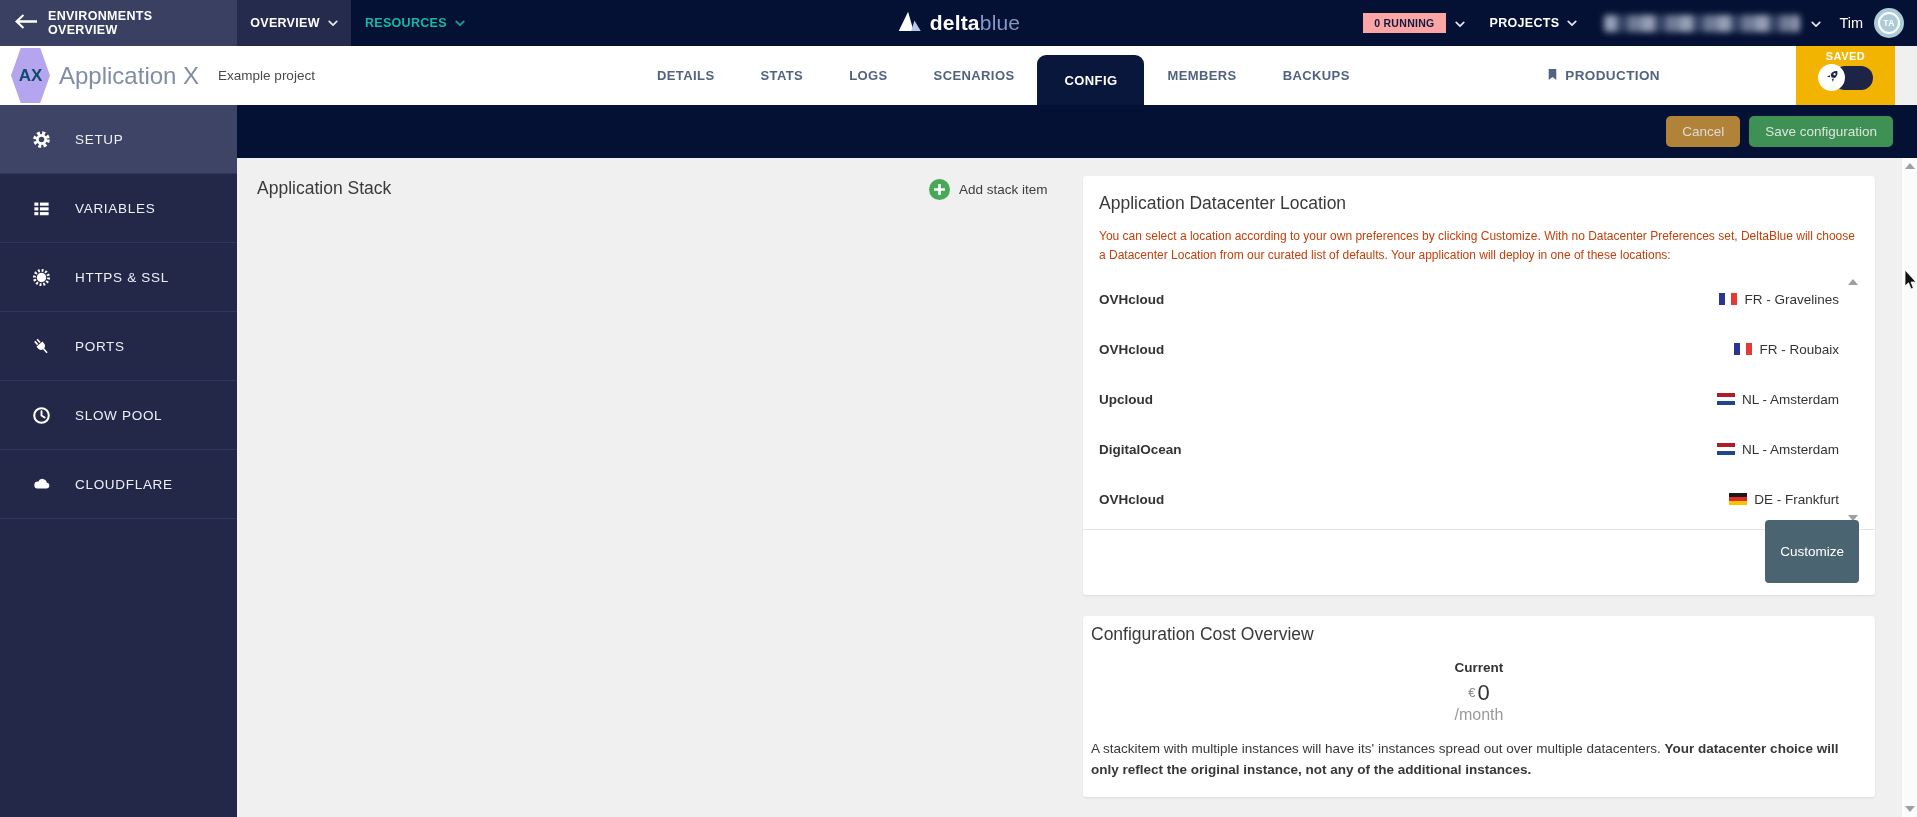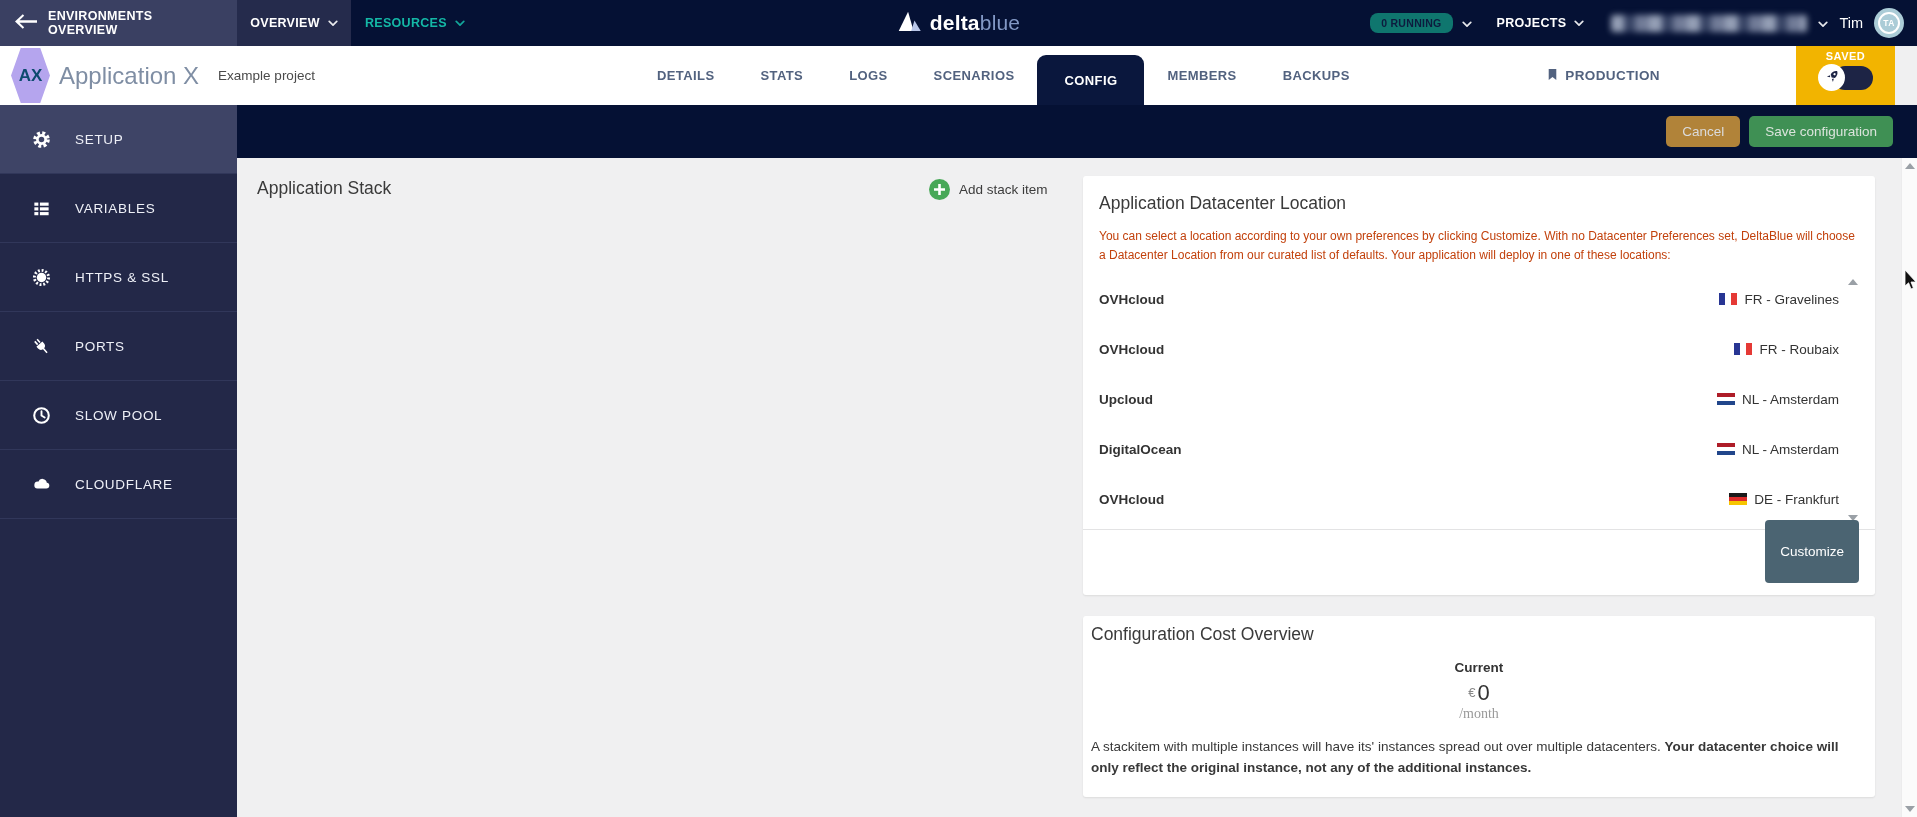--- a/index.html
+++ b/index.html
@@ -12,26 +12,26 @@
   .env-btn { width:237px; height:100%; background:#3a4062; display:flex; align-items:center; gap:11px; padding:0 15px; font-size:12.5px; font-weight:700; letter-spacing:.3px; cursor:pointer; }
   .ov-btn { width:114px; height:100%; background:#252b4c; display:flex; align-items:center; justify-content:center; gap:8px; font-size:12.5px; font-weight:700; letter-spacing:.3px; cursor:pointer; }
   .res-btn { margin-left:14px; display:flex; align-items:center; gap:8px; font-size:12.5px; font-weight:700; letter-spacing:.3px; color:#14b8a6; cursor:pointer; }
   .chev { display:inline-block; opacity:.9; }
   .brand { position:absolute; left:50%; transform:translateX(-50%); display:flex; align-items:center; gap:8px; }
   .brand-text { font-size:21px; letter-spacing:.2px; }
   .brand-delta { font-weight:700; color:#ffffff; }
   .brand-blue { font-weight:400; color:#8298c5; }
   .topnav-right { margin-left:auto; display:flex; align-items:center; gap:11px; padding-right:13px; }
   .running-group { display:flex; align-items:center; gap:9px; cursor:pointer; }
-  .pill { background:#0f766e; color:#0d1b3e; font-size:10.5px; font-weight:700; letter-spacing:.3px; padding:4px 11px; border-radius:8px; }
+  .pill { background:#fca5a5; color:#0d1b3e; font-size:10.5px; font-weight:700; letter-spacing:.3px; padding:4px 11px; border-radius:0; }
   .projects-group { display:flex; align-items:center; gap:8px; font-size:12.5px; font-weight:700; letter-spacing:.3px; cursor:pointer; margin-left:14px; }
   .redacted { width:196px; height:17px; margin-left:16px; border-radius:3px;
     background:repeating-linear-gradient(90deg, rgba(175,185,205,.85) 0 13px, rgba(95,108,140,.55) 13px 24px, rgba(150,160,185,.75) 24px 38px);
     filter:blur(3px); cursor:pointer; }
-  .user-name { font-size:14.5px; color:#fff; margin-left:0; }
+  .user-name { font-size:14.5px; color:#fff; margin-left:7px; }
   .avatar { width:30px; height:30px; border-radius:50%; background:#abccd7; display:flex; align-items:center; justify-content:center; cursor:pointer; }
   .avatar-inner { width:22px; height:22px; border-radius:50%; background:#abccd7; border:2px solid #fff; display:flex; align-items:center; justify-content:center; font-size:8.5px; font-weight:700; color:#fff; letter-spacing:.3px; }
 
   
   .appbar { position:absolute; top:46px; left:0; width:1796px; height:59px; background:#ffffff; display:flex; align-items:center; z-index:20; }
   .hex { width:39px; height:55px; margin-left:11px; background:#b5a5ee; clip-path:polygon(25% 0,75% 0,100% 50%,75% 100%,25% 100%,0 50%); display:flex; align-items:center; justify-content:center; font-size:17px; font-weight:700; color:#0c4a6e; flex:0 0 auto; }
   .app-name { font-size:24px; color:#7f8ea4; margin-left:9px; white-space:nowrap; }
   .project-name { font-size:13.5px; color:#4a4a4a; margin-left:19px; white-space:nowrap; }
   .tabs { position:absolute; left:634px; top:0; height:59px; display:flex; align-items:center; }
   .tab { padding:0 23px; font-size:13px; font-weight:600; letter-spacing:.4px; color:#52627f; height:59px; display:flex; align-items:center; cursor:pointer; }
@@ -83,21 +83,21 @@
   .list-down { position:absolute; right:1px; bottom:5px; cursor:pointer; }
   .list-sep { border-top:1px solid #e3e3e4; margin:3px -16px 0; }
   .customize { position:absolute; right:16px; bottom:12px; background:#4b6472; color:#ffffff; font-size:13.5px; padding:24px 15px; border-radius:4px; border:none; font-family:inherit; cursor:pointer; }
 
   .card-cost { top:458px; height:181px; padding:8px; }
   .cost-block { text-align:center; margin-top:15px; }
   .cost-current { font-size:13.5px; font-weight:700; color:#333333; }
   .cost-amount { margin-top:5px; }
   .cost-euro { font-size:13px; color:#888888; margin-right:2px; vertical-align:3px; }
   .cost-value { font-size:22px; color:#333333; }
-  .cost-period { font-size:14px; color:#999999;font-family:Liberation Serif, serif; }
+  .cost-period { font-size:16px; color:#999999; }
   .cost-note { margin-top:15px; font-size:13.5px; color:#383838; line-height:1.55; }
   .cost-note b { font-weight:700; }
 
   .vscroll { position:absolute; right:0; top:0; width:16px; bottom:0; background:#fbfbfb; border-left:1px solid #ececed; }
   .vs-up { position:absolute; top:5px; left:3px; cursor:pointer; }
   .vs-down { position:absolute; bottom:5px; left:3px; cursor:pointer; }
 
   .cursor { position:absolute; left:1904px; top:270px; z-index:50; pointer-events:none; }
 </style>
 </head>

